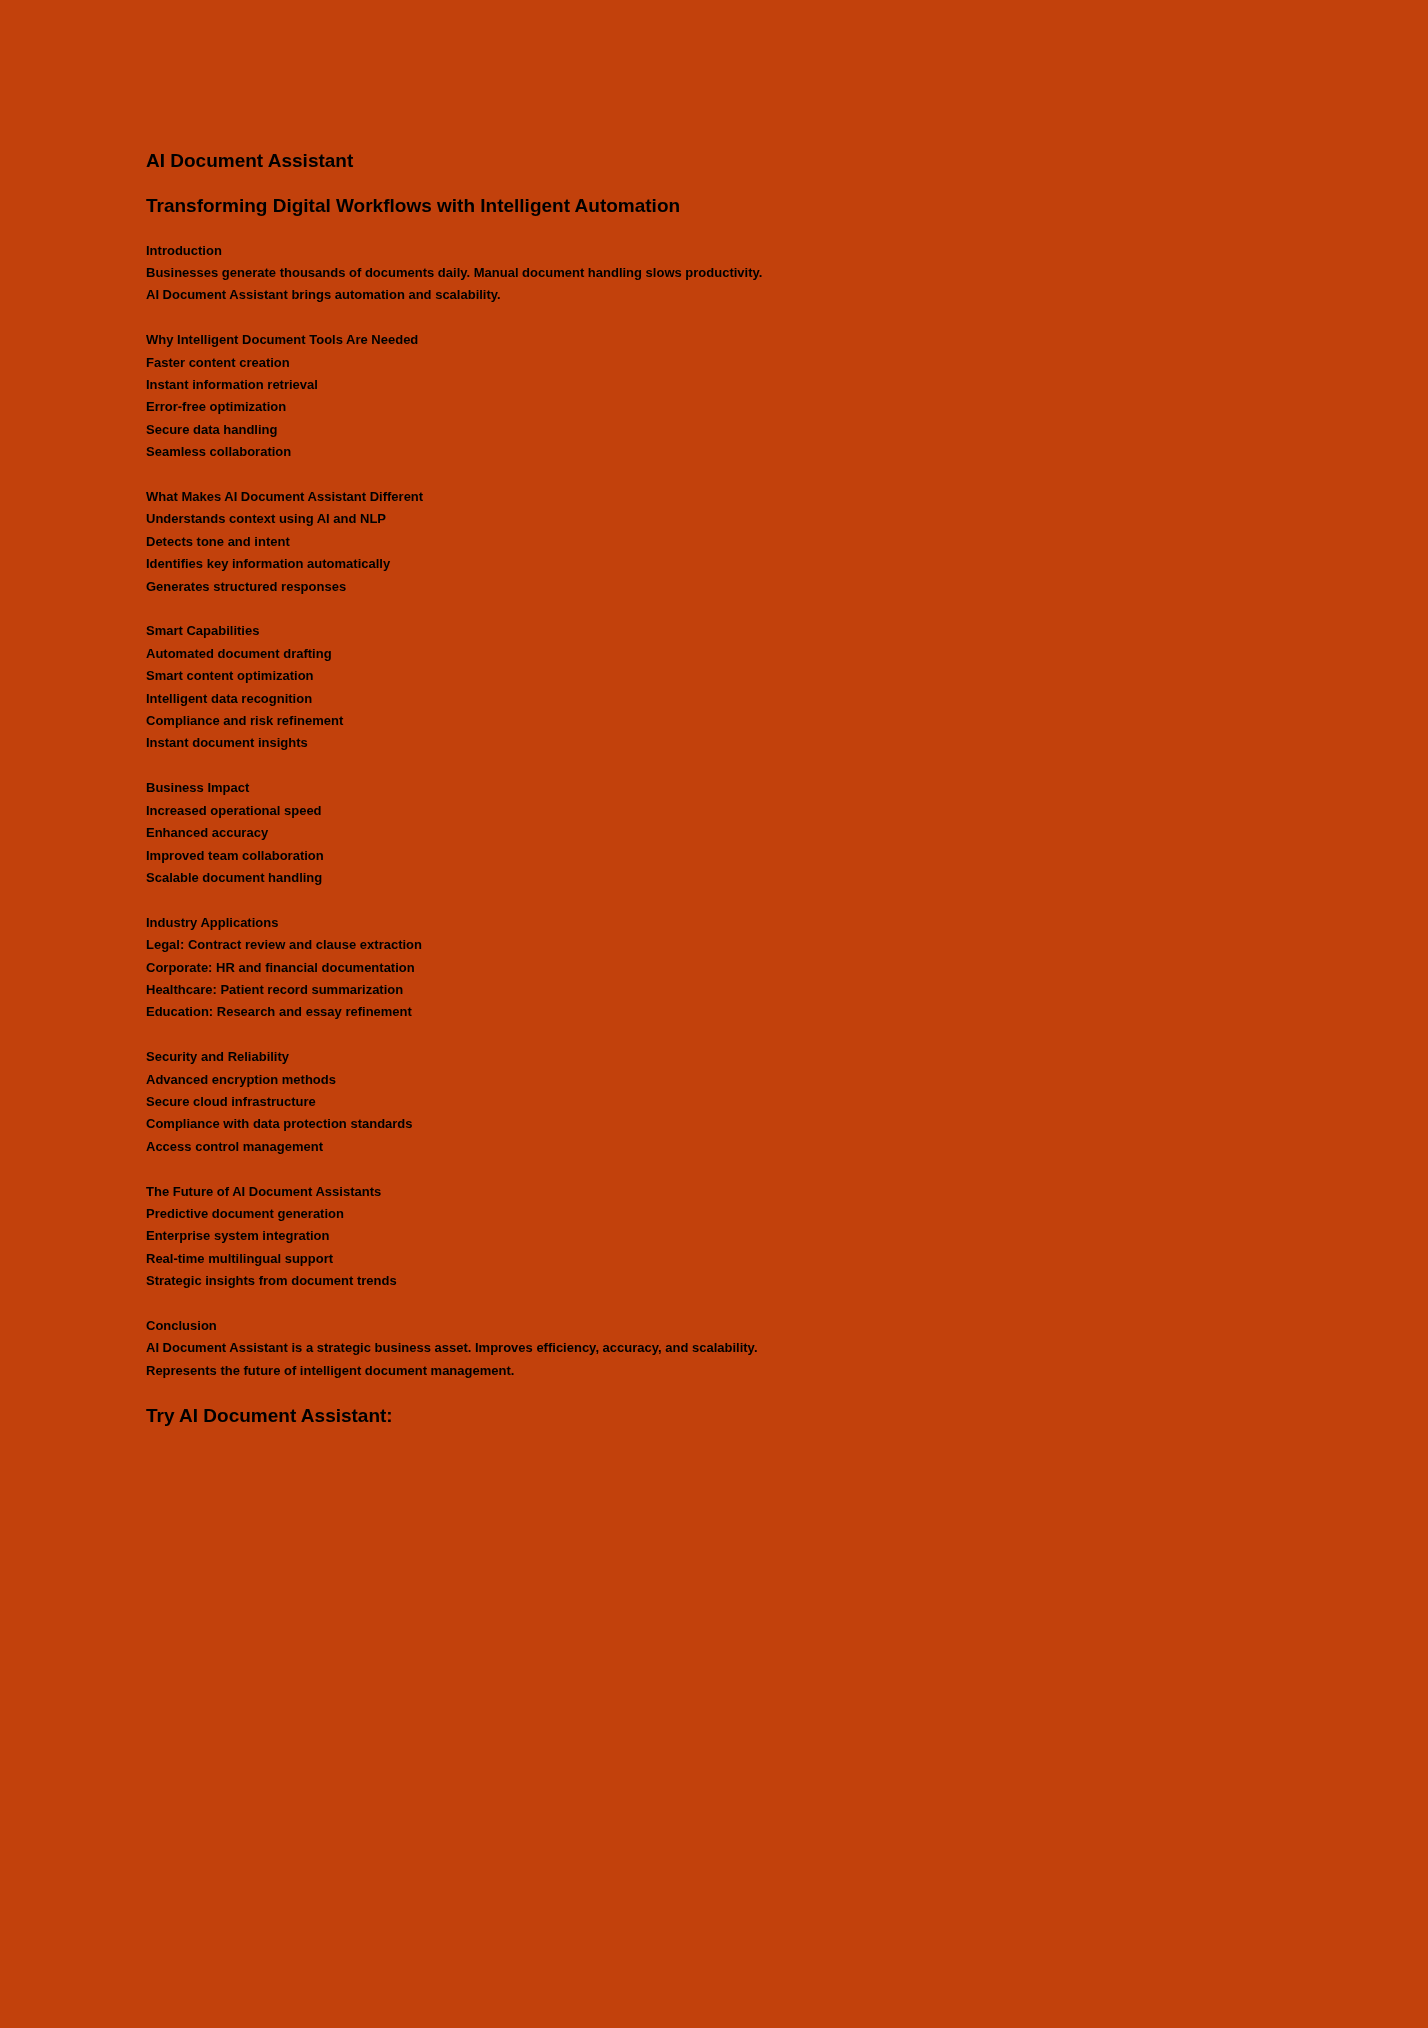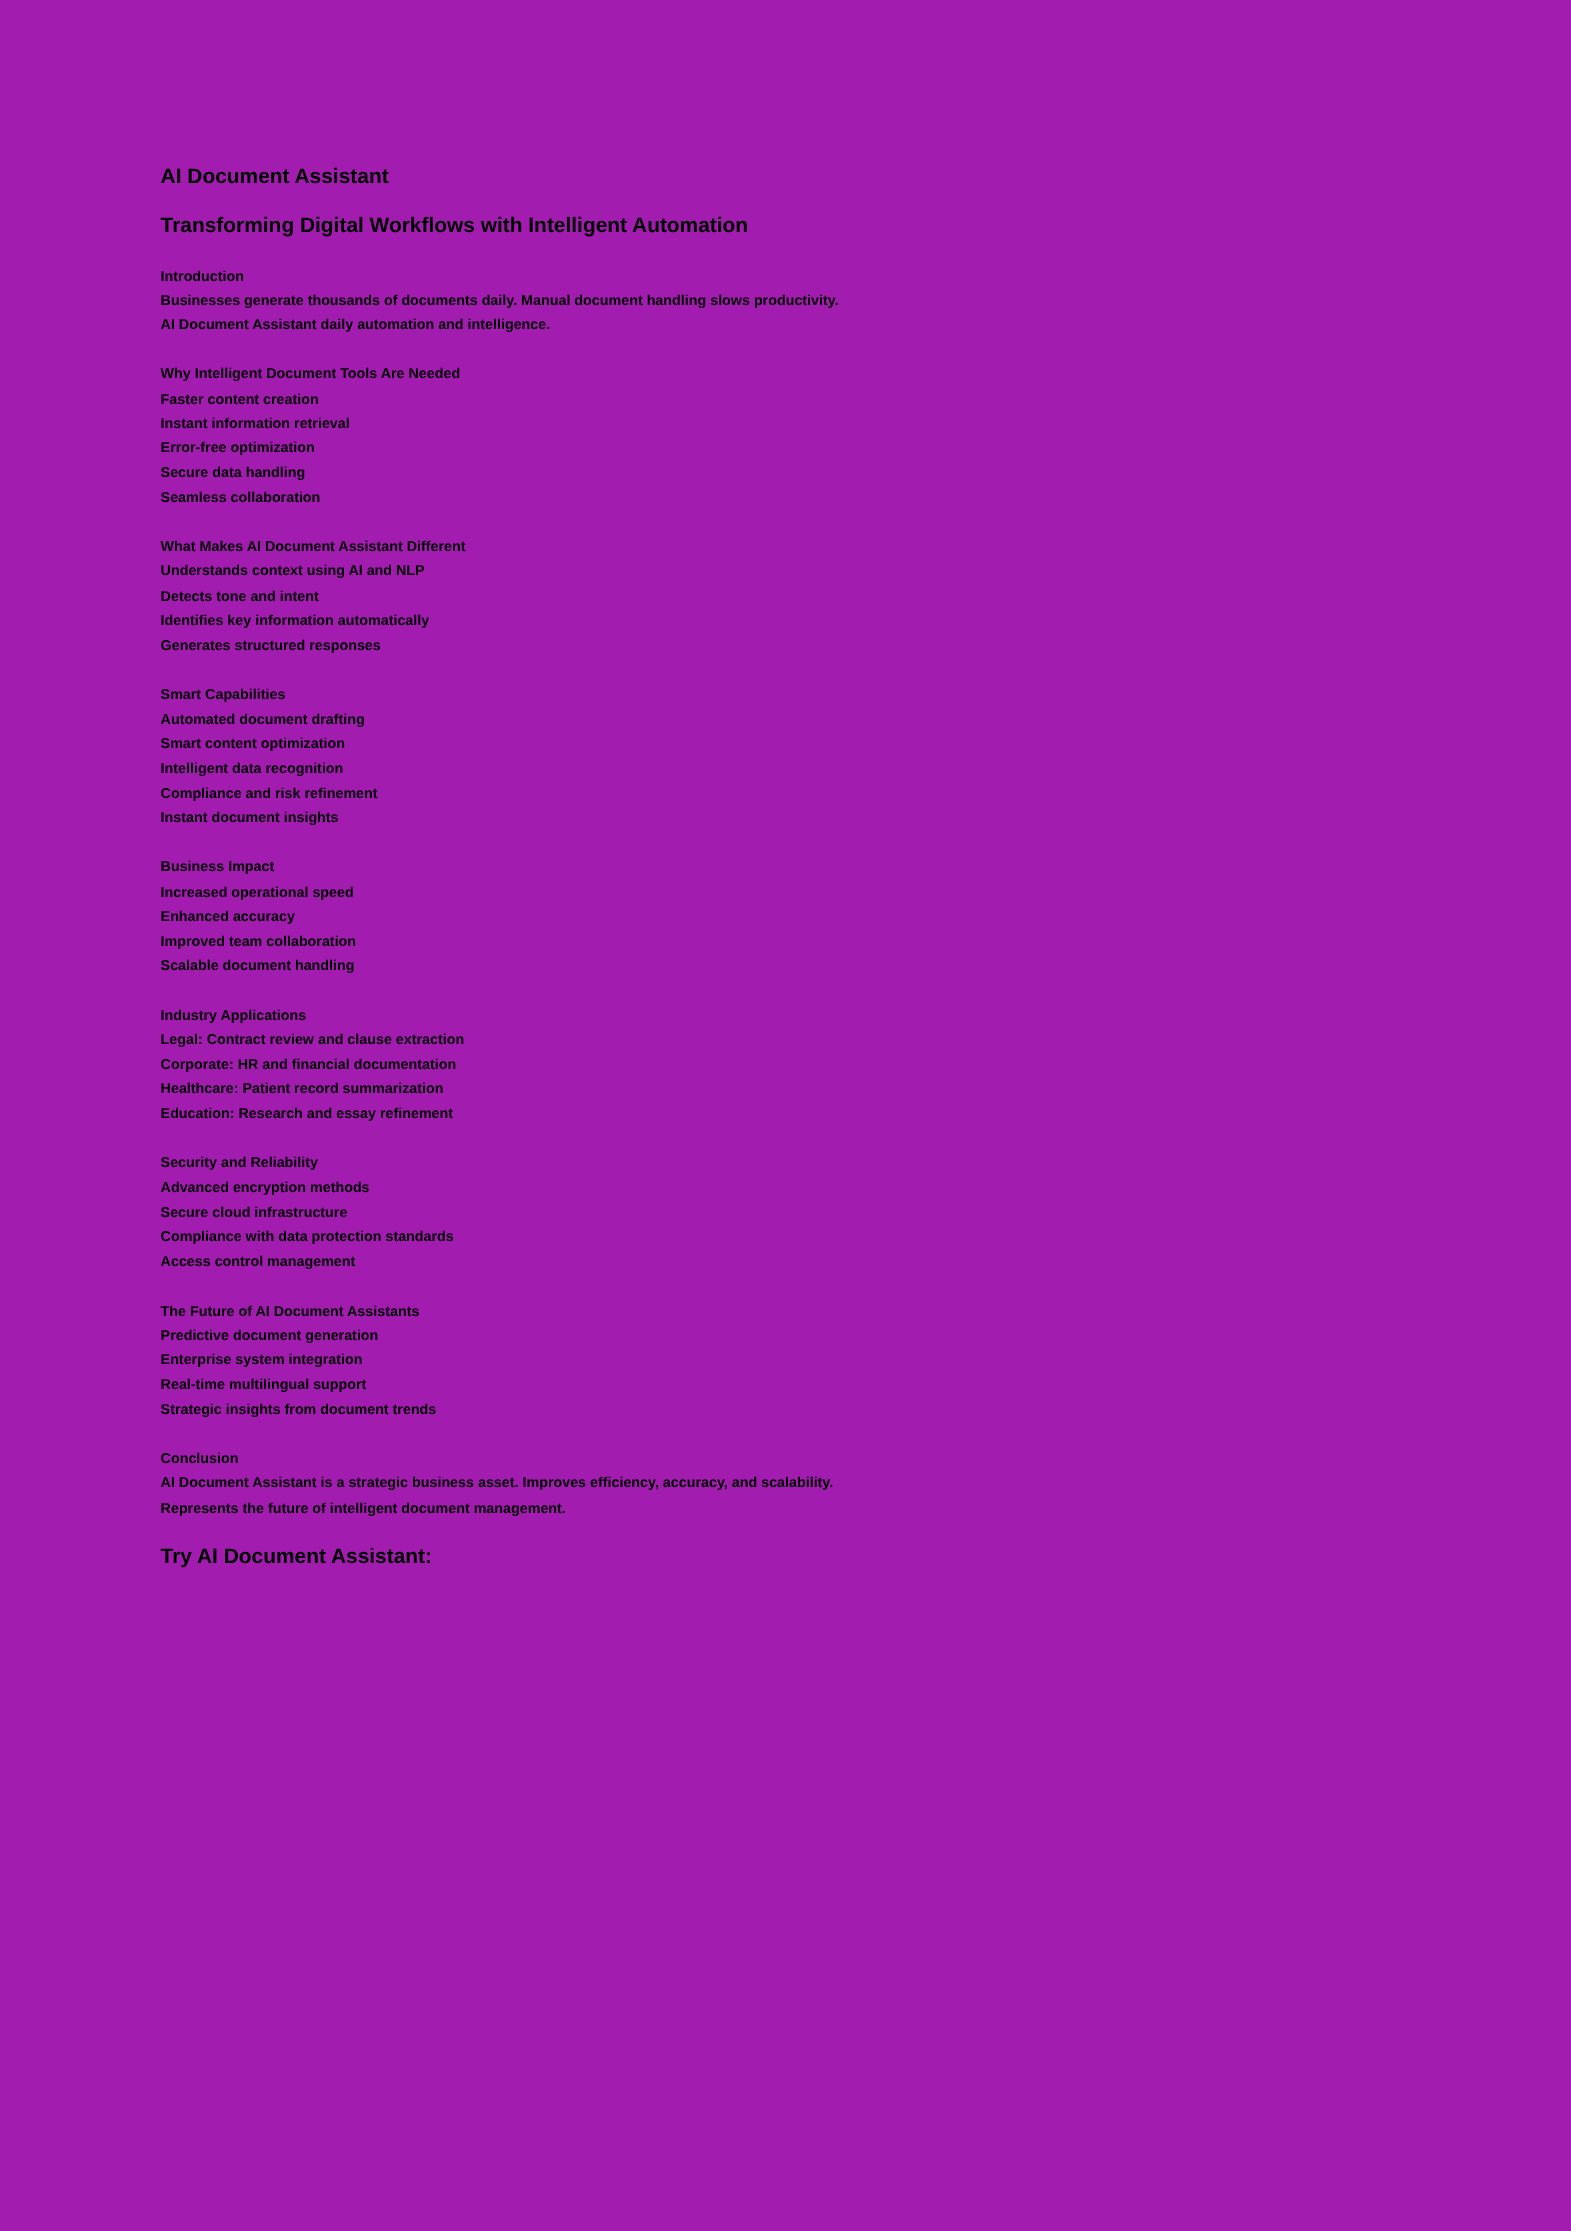--- a/index.html
+++ b/index.html
@@ -15,21 +15,21 @@
     color: #000000;
   }
   .page {
     position: absolute;
     top: 0;
     left: 0;
     width: 1428px;
     height: 2028px;
     box-sizing: border-box;
     padding: 150px 140px 0 146px;
-    background: #a21caf;
+    background: #c2410c;
   }
   .block {
     margin: 0 0 22.4px 0;
     font-size: 19px;
     line-height: 22.4px;
     font-weight: 700;
   }
   .line {
     font-size: 13px;
     line-height: 22.4px;
@@ -44,21 +44,21 @@
 
 <div class="page">
 
   <div class="block bold">AI Document Assistant</div>
 
   <div class="block">Transforming Digital Workflows with Intelligent Automation</div>
 
   <div class="block">
     <div class="line">Introduction</div>
     <div class="line">Businesses generate thousands of documents daily. Manual document handling slows productivity.</div>
-    <div class="line">AI Document Assistant daily automation and intelligence.</div>
+    <div class="line">AI Document Assistant brings automation and scalability.</div>
   </div>
 
   <div class="block">
     <div class="line">Why Intelligent Document Tools Are Needed</div>
     <div class="line">Faster content creation</div>
     <div class="line">Instant information retrieval</div>
     <div class="line">Error-free optimization</div>
     <div class="line">Secure data handling</div>
     <div class="line">Seamless collaboration</div>
   </div>

